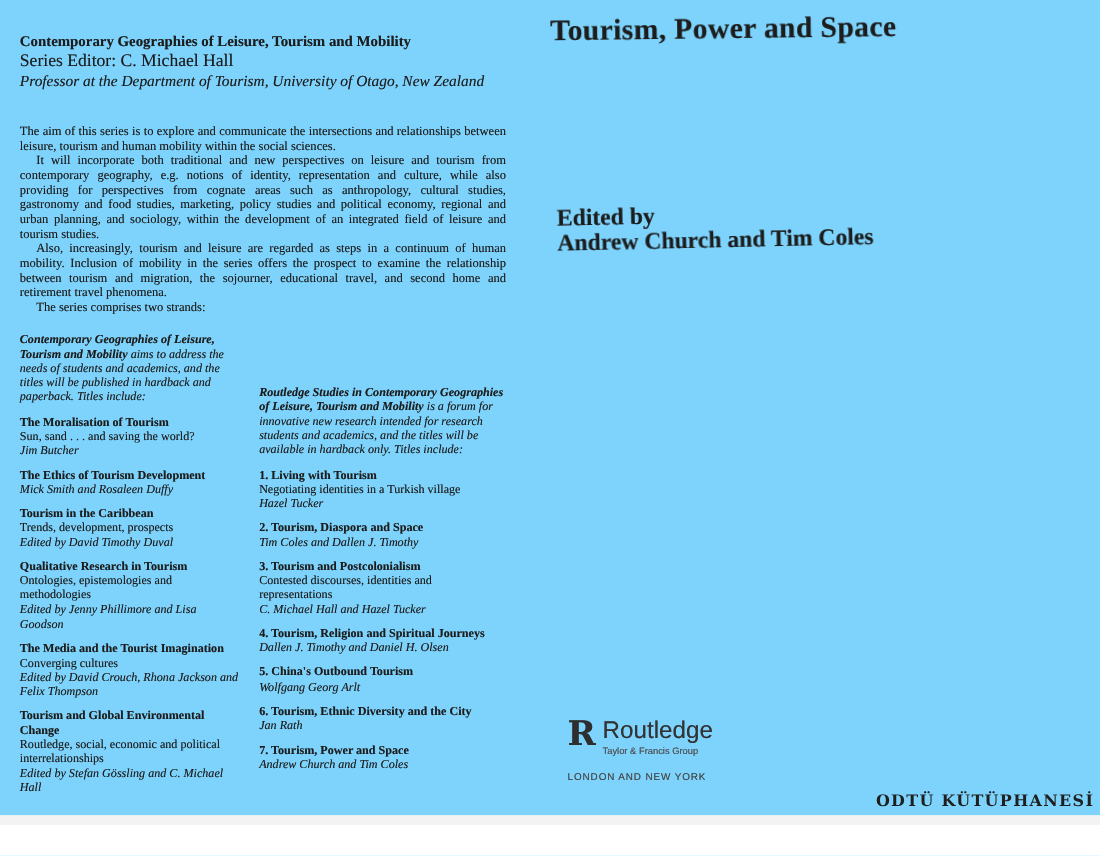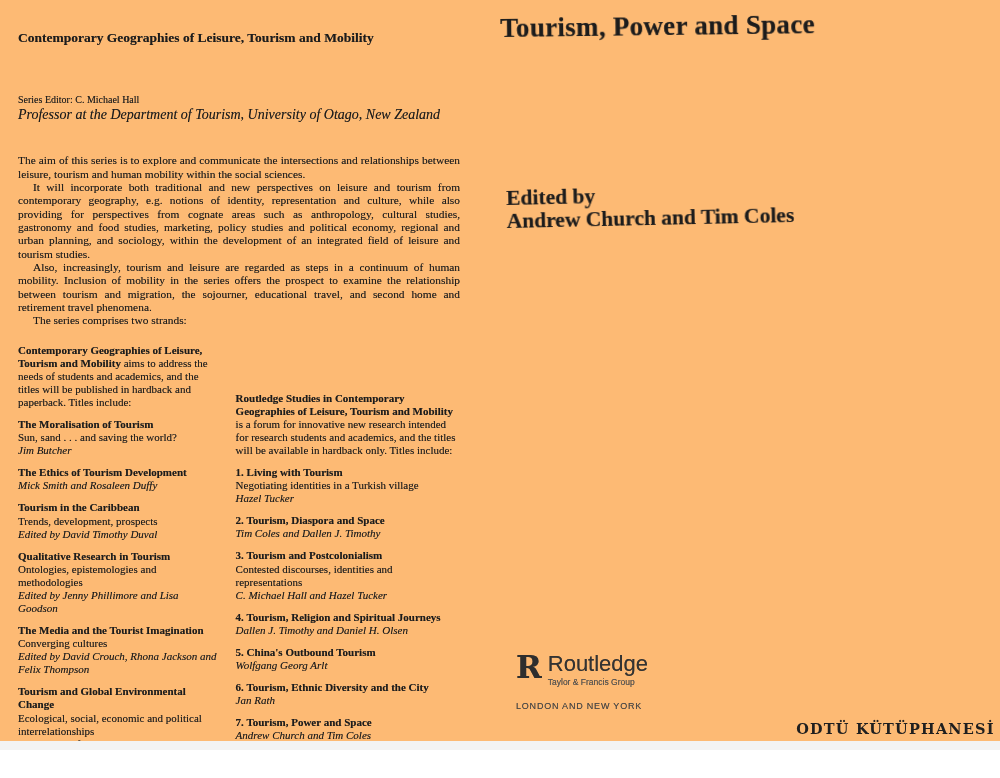--- a/index.html
+++ b/index.html
@@ -1,41 +1,41 @@
 <!DOCTYPE html>
 <html><head>
 <meta charset="utf-8">
 <style>
   html,body{margin:0;padding:0;background:#fff;}
   #page{
     position:relative;
     width:1000px;height:750px;
-    background:#fdba74;
+    background:#7dd3fc;
     overflow:hidden;
     font-family:"Liberation Serif", serif;
     color:#1c1c1c;
   }
   .scan{ filter: blur(0.3px); text-shadow: 0 0 0.5px rgba(40,40,40,0.55); }
 
   
   .left-page{
     position:absolute; left:18px; top:30px; width:442px;
   }
   .series-title{ font-weight:bold; font-size:13.5px; line-height:1.15; }
-  .series-editor{ font-size:10px; line-height:1.25;margin-top:48px; }
+  .series-editor{ font-size:16px; line-height:1.25; }
   .series-affiliation{ font-style:italic; font-size:14px; line-height:1.3; }
 
   .series-blurb{ margin-top:30px; font-size:11.4px; line-height:1.17; text-align:justify; }
   .series-blurb p{ margin:0; }
   .series-blurb p.indent{ text-indent:15px; }
 
   .columns{ margin-top:16px; display:flex; gap:17px; font-size:11px; line-height:1.19; }
   .col-left{ width:202px; }
   .col-right{ width:226px;margin-top:48px; }
-  .col-intro{ margin:0 0 2px 0; }
+  .col-intro{ margin:0 0 2px 0;font-style:italic; }
   .col-intro .lead{ font-weight:bold; }
   .entry{ margin-top:9px; }
   .entry-title{ font-weight:bold; }
   .entry-sub:empty{ display:none; }
   .entry-auth{ font-style:italic; }
 
   
   .book-title{
     position:absolute; left:500px; top:13px; width:370px;
     font-size:27px; font-weight:bold; letter-spacing:0.3px;
@@ -122,21 +122,21 @@
           <div class="entry-sub">Ontologies, epistemologies and methodologies</div>
           <div class="entry-auth">Edited by Jenny Phillimore and Lisa Goodson</div>
         </div>
         <div class="entry">
           <div class="entry-title">The Media and the Tourist Imagination</div>
           <div class="entry-sub">Converging cultures</div>
           <div class="entry-auth">Edited by David Crouch, Rhona Jackson and Felix Thompson</div>
         </div>
         <div class="entry">
           <div class="entry-title">Tourism and Global Environmental Change</div>
-          <div class="entry-sub">Ecological, social, economic and political interrelationships</div>
+          <div class="entry-sub">Routledge, social, economic and political interrelationships</div>
           <div class="entry-auth">Edited by Stefan Gössling and C. Michael Hall</div>
         </div>
       </div>
 
       <div class="col-right">
         <p class="col-intro">
           <span class="lead">Routledge Studies in Contemporary Geographies of Leisure, Tourism and Mobility</span><span> is a forum for innovative new research intended for research students and academics, and the titles will be available in hardback only. Titles include:</span>
         </p>
 
         <div class="entry">

